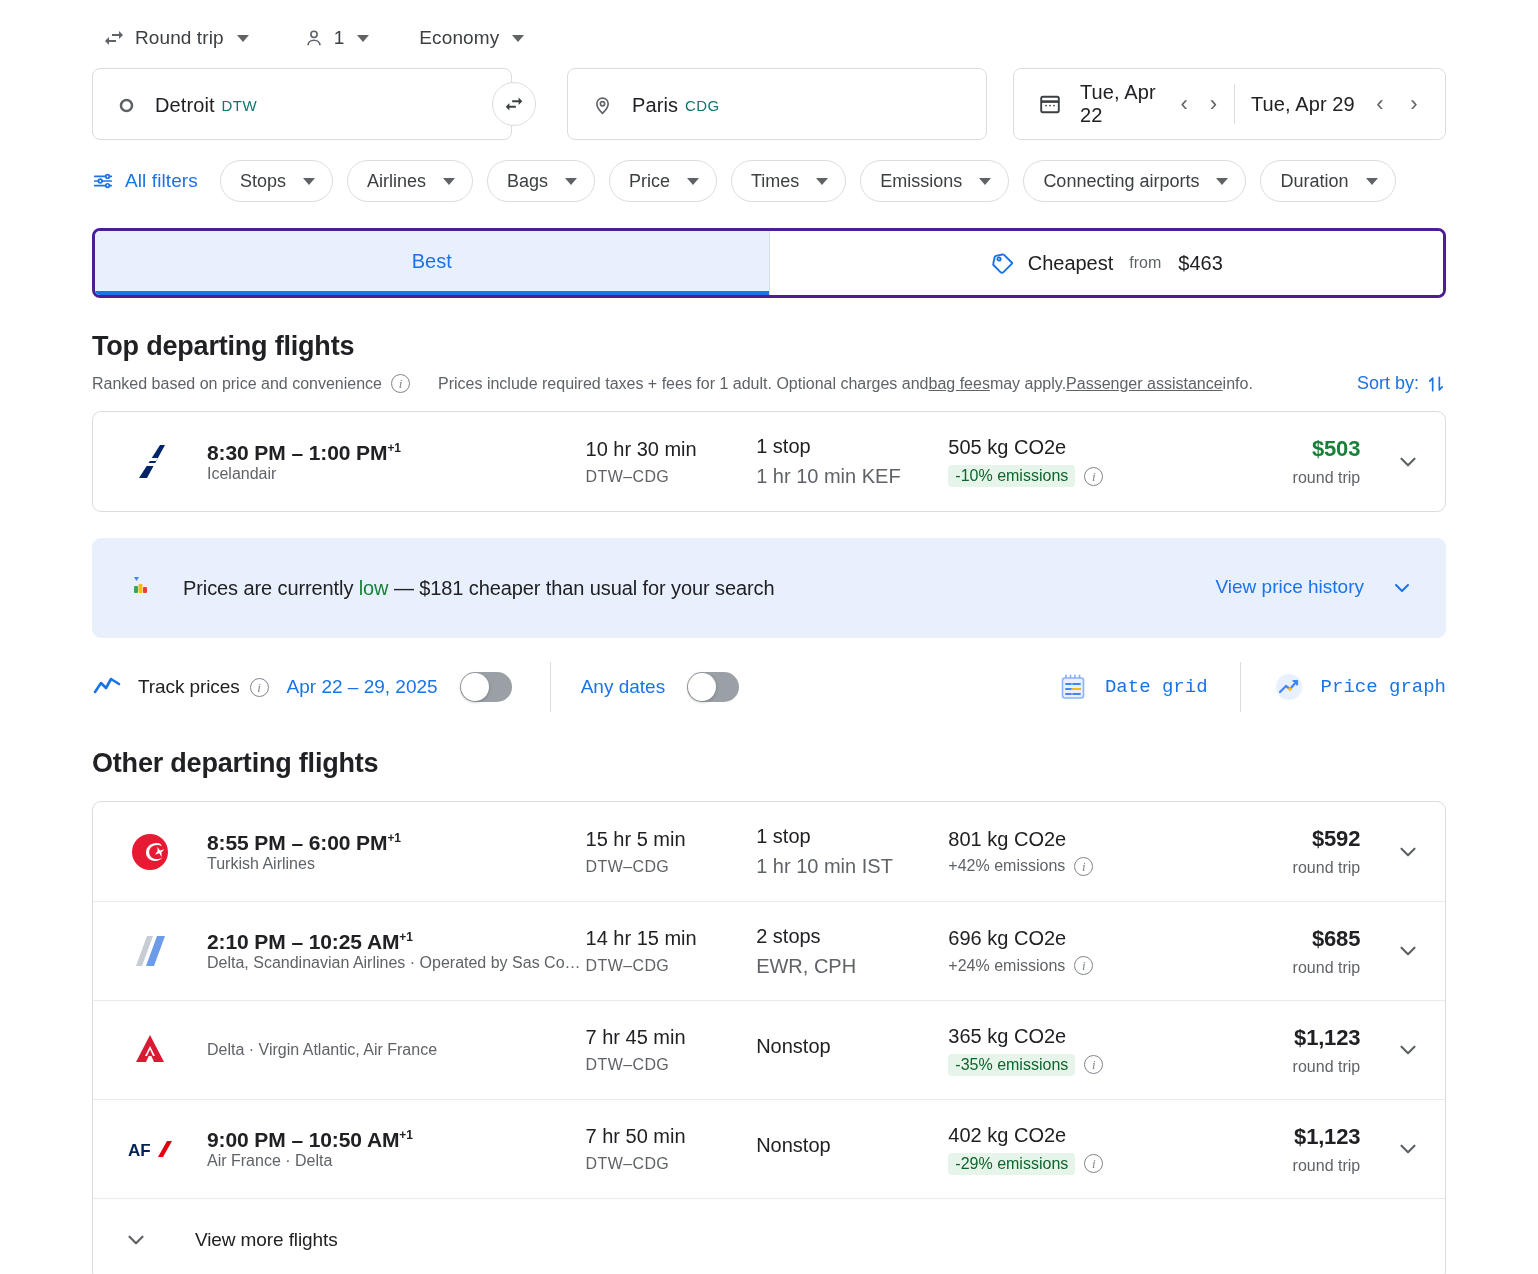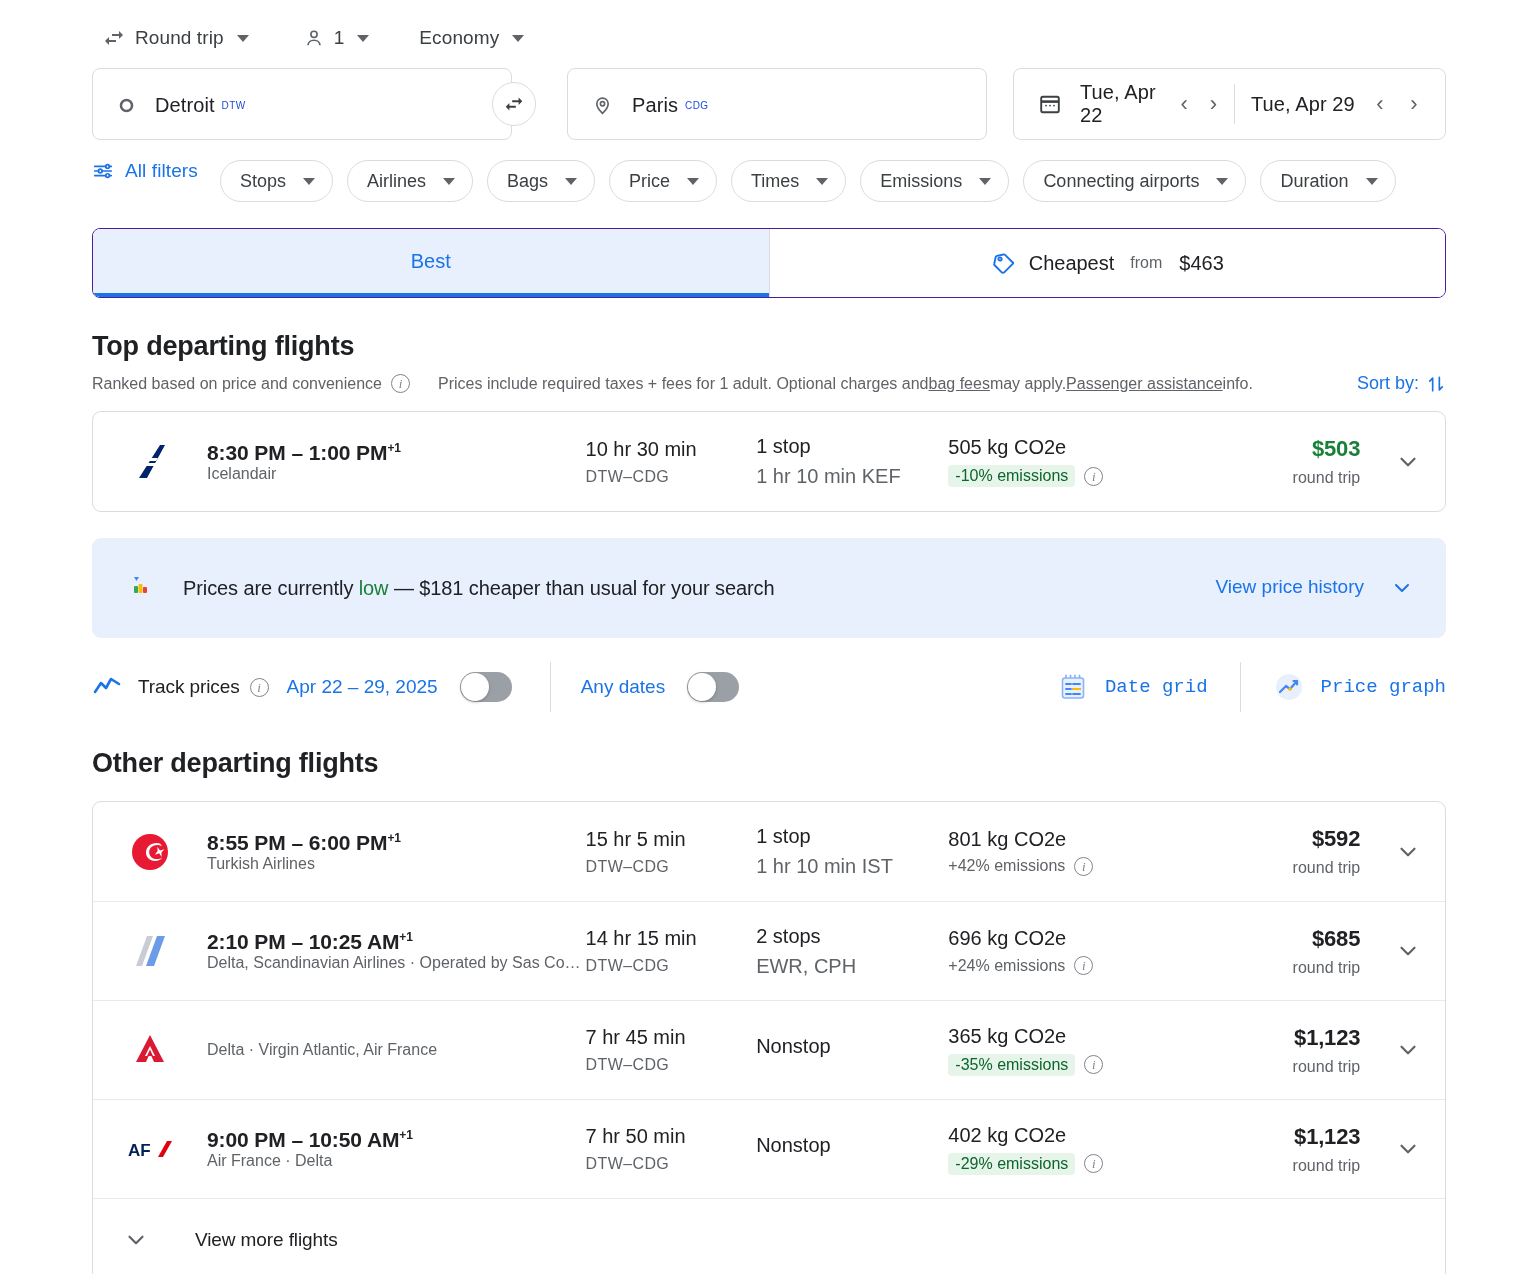--- a/index.html
+++ b/index.html
@@ -22,42 +22,42 @@
   .ic { display: inline-flex; align-items: center; justify-content: center; }
 
   
   .searchrow { display: flex; align-items: center; gap: 0; margin-top: 6px; position: relative; }
   .field-group { display: flex; align-items: center; position: relative; width: 895px; }
   .field { height: 72px; border: 1px solid #dadce0; border-radius: 8px; display: flex;
            align-items: center; padding: 3px 0 0 24px; background: #fff; cursor: text; }
   .field.origin { width: 420px; }
   .field.dest   { width: 420px; margin-left: 55px; }
   .field-text { font-size: 20px; color: #202124; margin-left: 19px; letter-spacing: .1px; }
-  .field-code { font-size: 10px; color: #1d4ed8; margin-left: 7px; letter-spacing: .4px; }
+  .field-code { font-size: 15px; color: #0f766e; margin-left: 7px; letter-spacing: .4px; }
   .swap { position: absolute; left: 400px; top: 50%; transform: translateY(-50%);
           width: 44px; height: 44px; border-radius: 50%; background: #fff; border: 1px solid #dadce0;
           display: flex; align-items: center; justify-content: center; cursor: pointer; z-index: 3; }
   .datebox { height: 72px; border: 1px solid #dadce0; border-radius: 8px; display: flex;
              align-items: center; margin-left: 26px; width: 497px; padding: 0 14px 0 24px; }
   .dateseg { display: flex; align-items: center; flex: 1; }
   .date-text { font-size: 20px; color: #202124; margin-left: 18px; letter-spacing: .1px; }
   .arrowbtn { width: 34px; height: 34px; display: flex; align-items: center; justify-content: center;
               cursor: pointer; color: #5f6368; font-size: 22px; border-radius: 50%; }
   .vdiv { width: 1px; height: 40px; background: #dadce0; margin: 0 6px; }
 
   
-  .chiprow { display: flex; align-items: flex-start; gap: 14px; margin-top: 20px; }
+  .chiprow { display: flex; align-items: center; gap: 14px; margin-top: 20px; }
   .allfilters { display: flex; align-items: center; gap: 11px; cursor: pointer; padding-right: 8px; }
   .allfilters span { color: #1a73e8; font-size: 19px; font-weight: 500; letter-spacing: .1px; }
   .chip { height: 42px; border: 1px solid #dadce0; border-radius: 21px; display: flex; align-items: center;
           padding: 0 17px 0 19px; gap: 13px; font-size: 18px; color: #3c4043; cursor: pointer;
           background: #fff; white-space: nowrap; }
 
   
-  .tabs { display: flex; margin-top: 26px; border: 1px solid #4c1d95; border-radius: 8px; overflow: hidden;
+  .tabs { display: flex; margin-top: 26px; border: 3px solid #4c1d95; border-radius: 8px; overflow: hidden;
           height: 70px; }
   .tab { flex: 1; display: flex; align-items: center; justify-content: center; gap: 12px; cursor: pointer;
          font-size: 19px; background: #fff; position: relative; }
   .tab.active { background: #e8f0fe; color: #1a73e8; border-bottom: 4px solid #1a73e8; }
   .tab.active .tab-label { color: #1a73e8; font-weight: 500; }
   .tab .tab-label { color: #202124; font-size: 20px; }
   .tab .from { color: #5f6368; font-size: 16px; margin-left: 4px; }
   .tab .price { color: #202124; font-size: 20px; margin-left: 5px; }
   .tabdiv { width: 1px; background: #dadce0; }
 

